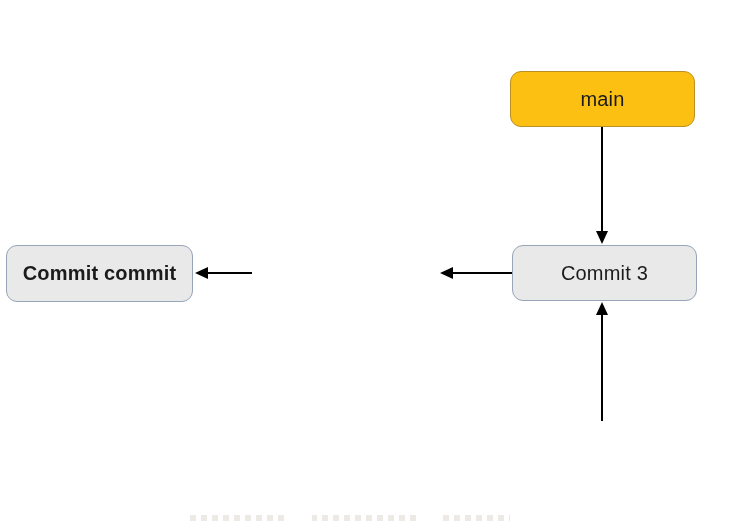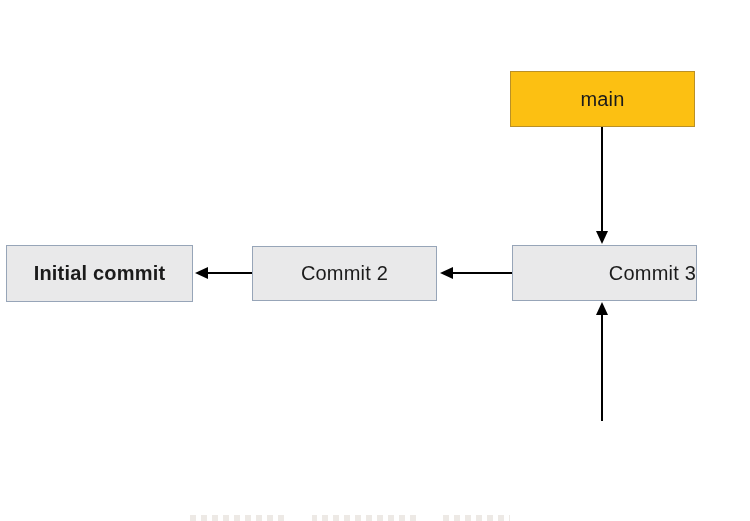--- a/index.html
+++ b/index.html
@@ -17,34 +17,35 @@
   }
   .node {
     position: absolute;
     box-sizing: border-box;
     display: flex;
     align-items: center;
     justify-content: center;
     font-size: 20px;
     color: #1b1b1b;
     letter-spacing: 0.2px;
+    border-radius: 11px;
   }
   .node.branch {
     background: var(--branch-fill, #FCC012);
     border: 1px solid var(--branch-border, #BA9026);
   }
   .node.commit {
     background: var(--commit-fill, #E9E9EA);
     border: 1px solid var(--commit-border, #97A5B8);
   }
   .node.bold { font-weight: 700; }
 
   
   .n-main    { left: 510px; top: 71px;  width: 185px; height: 56px; }
-  .n-commit3 { left: 512px; top: 245px; width: 185px; height: 56px; justify-content: flex-end; }
+  .n-commit3 { left: 512px; top: 245px; width: 185px; height: 56px; }
   .n-commit2 { left: 252px; top: 246px; width: 185px; height: 55px; }
   .n-initial { left: 6px;   top: 245px; width: 187px; height: 57px; }
   .n-iss53   { left: 510px; top: 420px; width: 187px; height: 55px; }
 
   
   .line {
     position: absolute;
     background: var(--arrow, #000000);
   }
   .l-main-down  { left: 601px; top: 127px; width: 2px; height: 105px; }
@@ -102,26 +103,23 @@
 </head>
 <body>
 
 <div class="canvas">
 
   <div class="node branch n-main">
     <span>main</span>
   </div>
 
   <div class="node commit bold n-initial">
-    <span>Initial commit</span>
+    <span>Commit commit</span>
   </div>
 
-  <div class="node commit n-commit2">
-    <span>Commit 2</span>
-  </div>
 
   <div class="node commit n-commit3">
     <span>Commit 3</span>
   </div>
 
 
   <div class="line l-main-down"></div>
   <div class="ah ah-down"></div>
 
   <div class="line l-iss53-up"></div>

